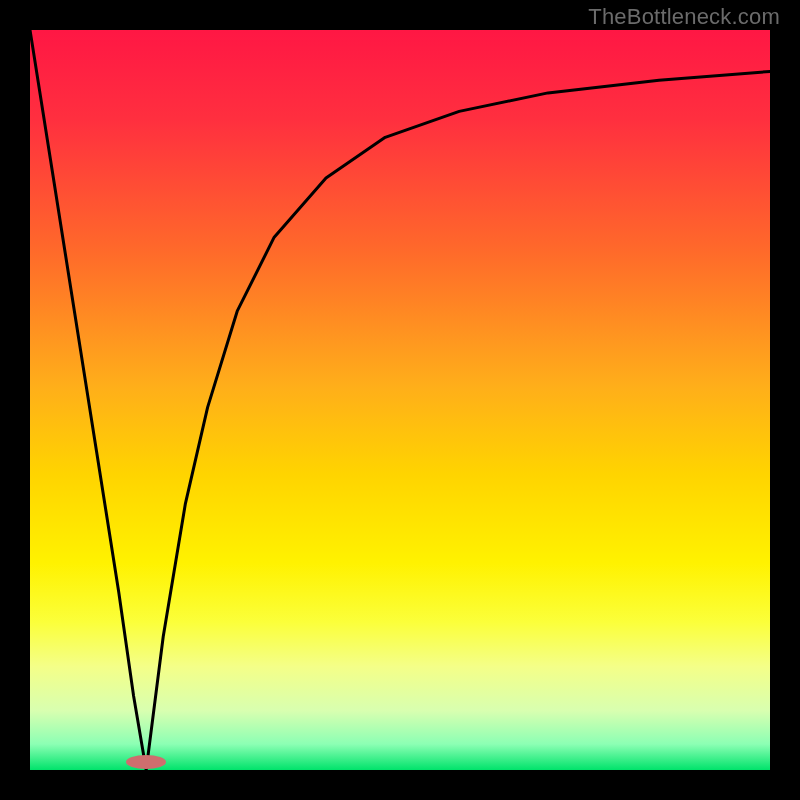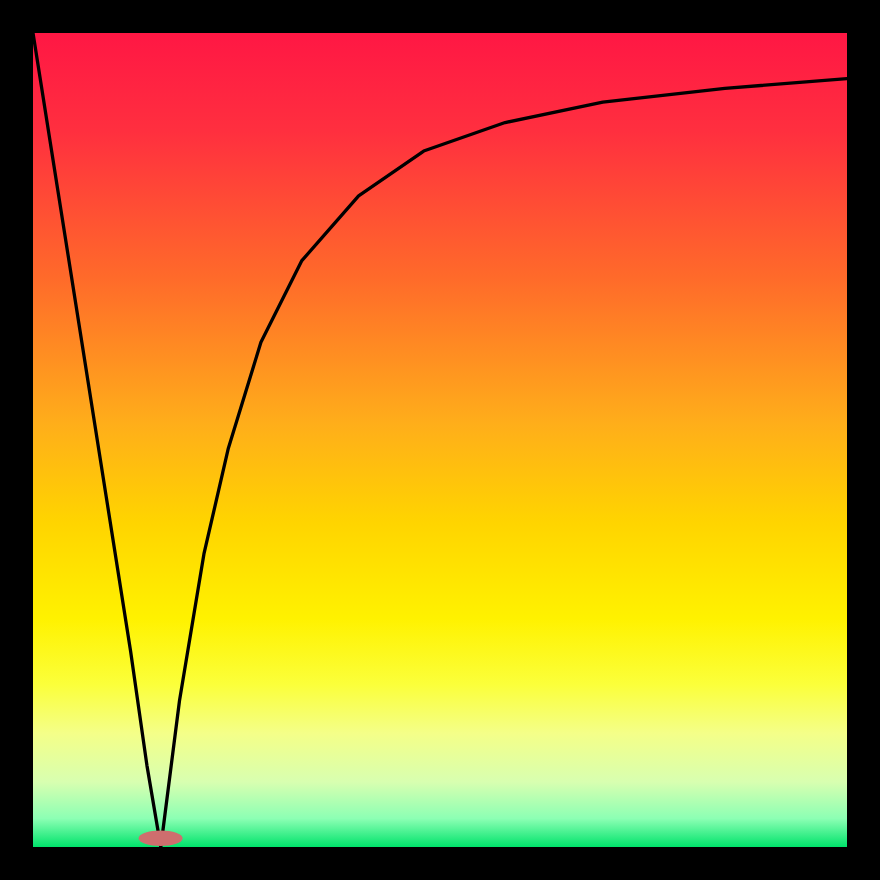--- a/index.html
+++ b/index.html
@@ -37,20 +37,21 @@
   }
   svg {
     display: block;
   }
 </style>
 </head>
 <body>
 
 <div class="frame">
 
+  <div class="watermark">TheBottleneck.com</div>
 
   <div class="plot">
     <svg id="plot-svg" viewBox="0 0 740 740" width="740" height="740" preserveAspectRatio="none">
       <defs>
         <linearGradient id="bg-grad" x1="0" y1="0" x2="0" y2="1">
             <stop offset="0%" stop-color="#ff1744"></stop>
             <stop offset="12%" stop-color="#ff2f3f"></stop>
             <stop offset="30%" stop-color="#ff6a2a"></stop>
             <stop offset="48%" stop-color="#ffae1a"></stop>
             <stop offset="60%" stop-color="#ffd400"></stop>

